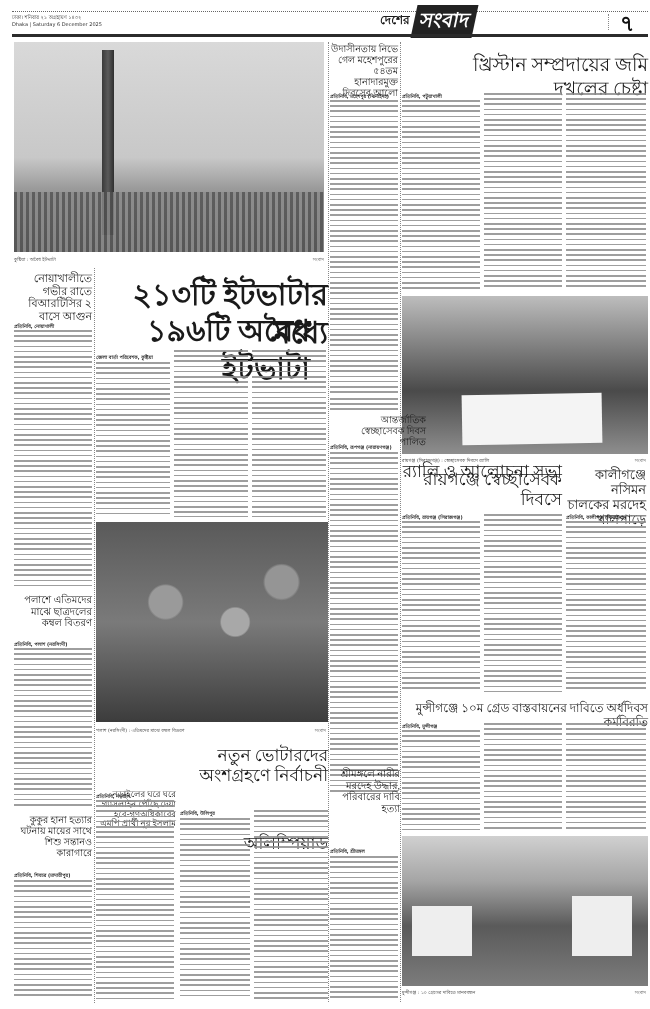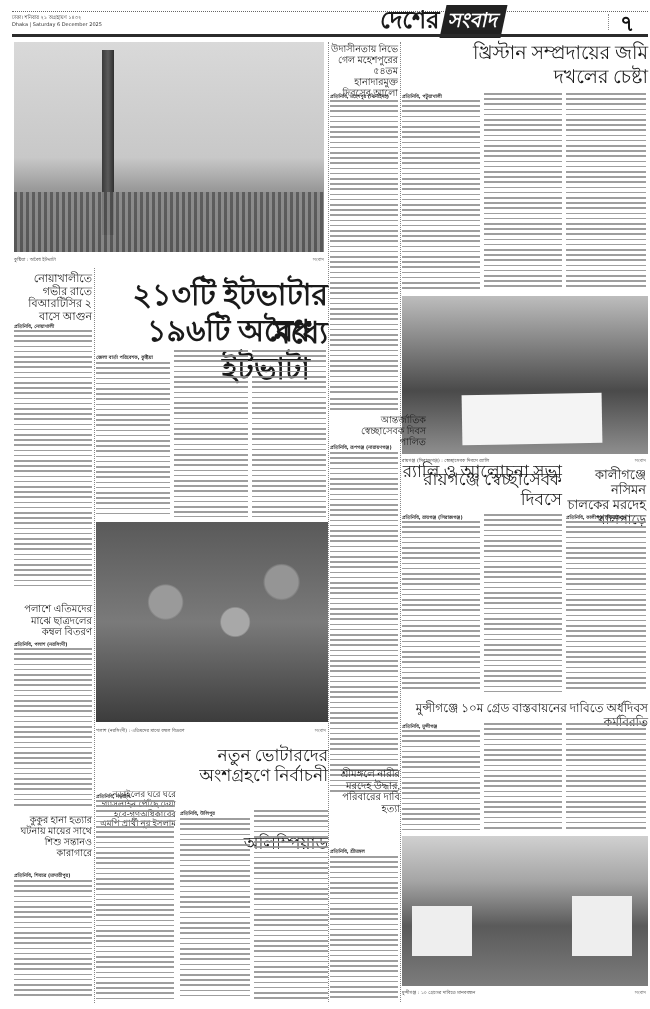--- a/index.html
+++ b/index.html
@@ -4,27 +4,27 @@
 <style>
   * { box-sizing: border-box; margin: 0; padding: 0; }
   html, body { width: 650px; height: 1009px; background: #ffffff; overflow: hidden; }
   body { font-family: "DejaVu Serif", serif; color: #222; position: relative; }
 
   .abs { position: absolute; }
   .dotline { border-top: 1px dotted #666; }
   .bar { background: #2b2b2b; }
 
   .meta { font-family: "DejaVu Sans", sans-serif; font-size: 5px; color: #333; line-height: 7px; }
-  .masthead-a { font-family: "DejaVu Serif", serif; font-size: 24px; font-weight: bold; color: #1a1a1a; }
+  .masthead-a { font-family: "DejaVu Serif", serif; font-size: 12px; font-weight: bold; color: #1a1a1a; }
   .masthead-b { background: #222; color: #fff; font-size: 20px; font-weight: bold; padding: 0 6px; transform: skewX(-12deg); }
   .pageno { font-size: 22px; font-weight: bold; color: #111; }
 
   .head { font-family: Liberation Serif, serif; color: #1a1a1a; text-align: right; line-height: 1.15; font-weight: normal; }
   .h-xl { font-size: 30px; font-weight: bold; line-height: 1.25; }
-  .h-l { font-size: 19px; }
+  .h-l { font-size: 19px; margin-top: 12px; }
   .h-m { font-size: 17px; }
   .h-s { font-size: 13px; }
   .h-xs { font-size: 9.5px; }
 
   .byline { font-family: "DejaVu Sans", sans-serif; font-size: 4.8px; color: #222; font-weight: bold; }
   .caption { font-family: "DejaVu Sans", sans-serif; font-size: 4.6px; color: #333; }
   .credit { font-family: "DejaVu Sans", sans-serif; font-size: 4.6px; color: #555; text-align: right; }
 
   .text {
     background-image: repeating-linear-gradient(to bottom, #8d8d8d 0px, #8d8d8d 1.6px, transparent 1.6px, transparent 5.2px);
@@ -102,21 +102,21 @@
 <div class="abs byline" style="left:14px;top:323px;">প্রতিনিধি, নোয়াখালী</div>
 <div class="abs text" style="left:14px;top:330px;width:78px;height:258px;"></div>
 
 <div class="abs head h-xl" style="left:96px;top:276px;width:232px;">২১৩টি ইটভাটার মধ্যে</div>
 <div class="abs head h-xl" style="left:78px;top:312px;width:232px;">১৯৬টি অবৈধ ইটভাটা</div>
 <div class="abs byline" style="left:96px;top:354px;">জেলা বার্তা পরিবেশক, কুষ্টিয়া</div>
 <div class="abs text" style="left:96px;top:362px;width:74px;height:155px;"></div>
 <div class="abs text" style="left:174px;top:350px;width:74px;height:167px;"></div>
 <div class="abs text" style="left:252px;top:350px;width:74px;height:167px;"></div>
 
-<div class="abs head h-xs" style="left:14px;top:594px;width:78px;font-size:10px;margin-top:9px;">পলাশে এতিমদের মাঝে ছাত্রদলের কম্বল বিতরণ</div>
+<div class="abs head h-xs" style="left:14px;top:594px;width:78px;font-size:10px;">পলাশে এতিমদের মাঝে ছাত্রদলের কম্বল বিতরণ</div>
 <div class="abs byline" style="left:14px;top:641px;">প্রতিনিধি, পলাশ (নরসিংদী)</div>
 <div class="abs text" style="left:14px;top:648px;width:78px;height:160px;"></div>
 <div class="abs photo" style="left:96px;top:522px;width:232px;height:200px;background:radial-gradient(circle at 30% 40%, #9a9a9a 0 8%, transparent 9%), radial-gradient(circle at 60% 50%, #a8a8a8 0 8%, transparent 9%), radial-gradient(circle at 80% 30%, #959595 0 7%, transparent 8%), linear-gradient(#5a5a5a 0%, #7a7a7a 50%, #3c3c3c 100%);"></div>
 <div class="abs caption" style="left:96px;top:727px;">পলাশ (নরসিংদী) : এতিমদের মাঝে কম্বল বিতরণ</div>
 <div class="abs credit" style="left:282px;top:727px;width:44px;">সংবাদ</div>
 
 <div class="abs head h-xs" style="left:14px;top:815px;width:78px;font-size:9.5px;">কুকুর হানা হত্যার ঘটনায় মায়ের সাথে শিশু সন্তানও কারাগারে</div>
 <div class="abs byline" style="left:14px;top:872px;">প্রতিনিধি, শিবচর (মাদারীপুর)</div>
 <div class="abs text" style="left:14px;top:880px;width:78px;height:120px;"></div>
 

